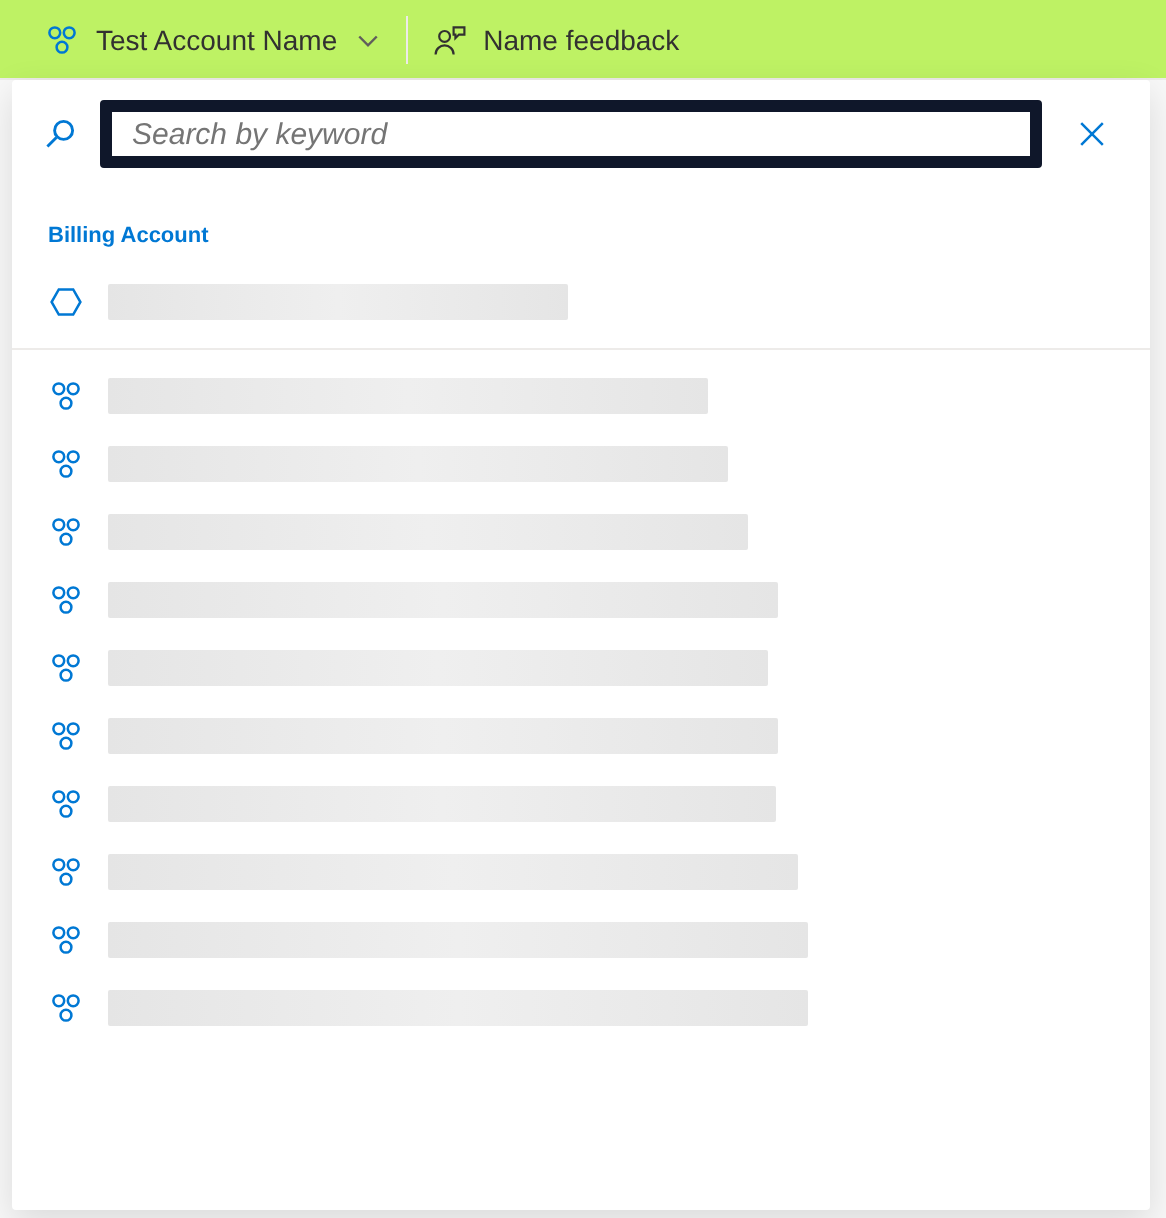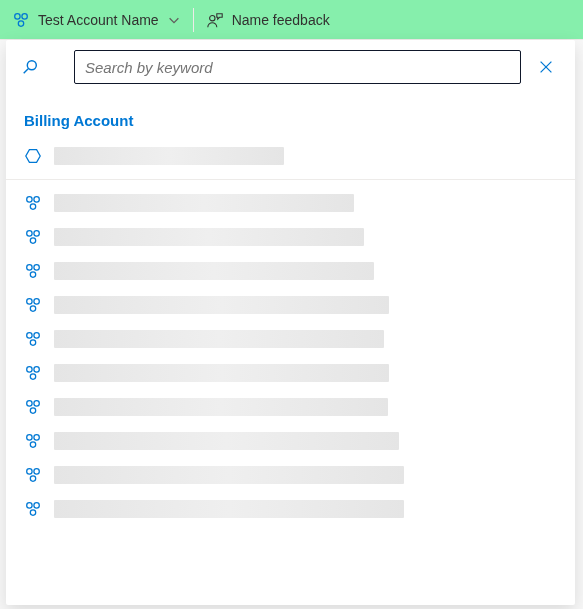--- a/index.html
+++ b/index.html
@@ -9,22 +9,23 @@
       width: 583px;
       height: 609px;
       overflow: hidden;
       font-size: 14px;
       color: #323130;
     }
     .header {
       display: flex;
       align-items: center;
       height: 40px;
-      background: #86efac;
+      background: #bef264;
       border-bottom: 1px solid #edebe9;
+      padding-left: 10px;
     }
     .header-item {
       display: flex;
       align-items: center;
       padding: 0 12px;
       height: 100%;
       cursor: pointer;
       gap: 8px;
     }
     .header-sep {
@@ -53,50 +54,49 @@
     .search-icon-wrap {
       width: 24px;
       display: flex;
       justify-content: center;
       align-items: center;
       color: #0078d4;
     }
     .search-box {
       flex: 1;
       height: 34px;
-      border: 1px solid #0f172a;
+      border: 6px solid #0f172a;
       border-radius: 2px;
       padding: 0 10px;
       font-size: 15px;
       font-style: italic;
       color: #ec4899;
       display: flex;
       align-items: center;
       outline: none;
-      margin-left: 24px;
     }
     .close-btn {
       width: 34px;
       height: 34px;
       display: flex;
       justify-content: center;
       align-items: center;
       cursor: pointer;
       color: #0078d4;
     }
     .content {
       flex: 1;
       overflow-y: auto;
       padding: 4px 0 10px 0;
       position: relative;
     }
     .section-header {
       font-weight: 600;
       color: #0078d4;
-      font-size: 15px;
+      font-size: 11px;
       padding: 14px 18px 10px 18px;
     }
     .section-divider {
       height: 1px;
       background: #edebe9;
       margin: 6px 0;
     }
     .list-item {
       display: flex;
       align-items: center;

